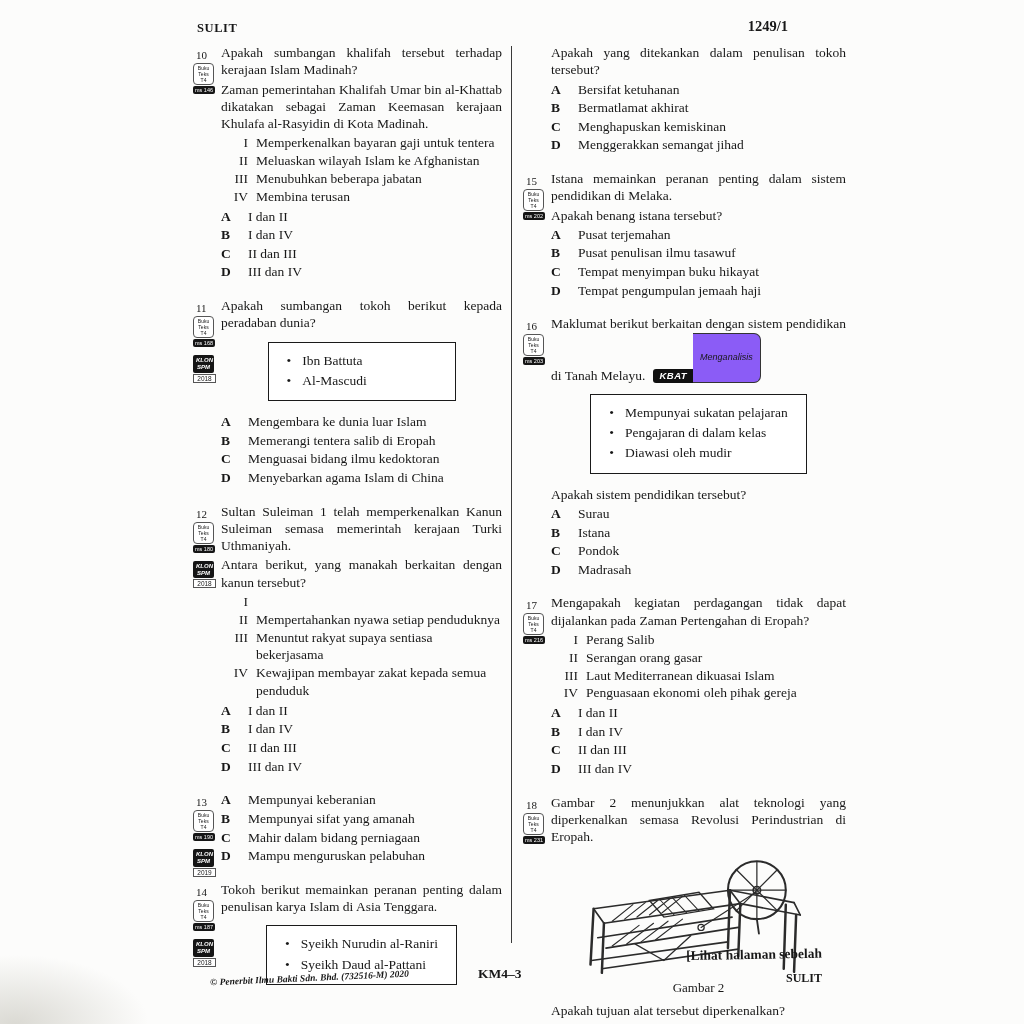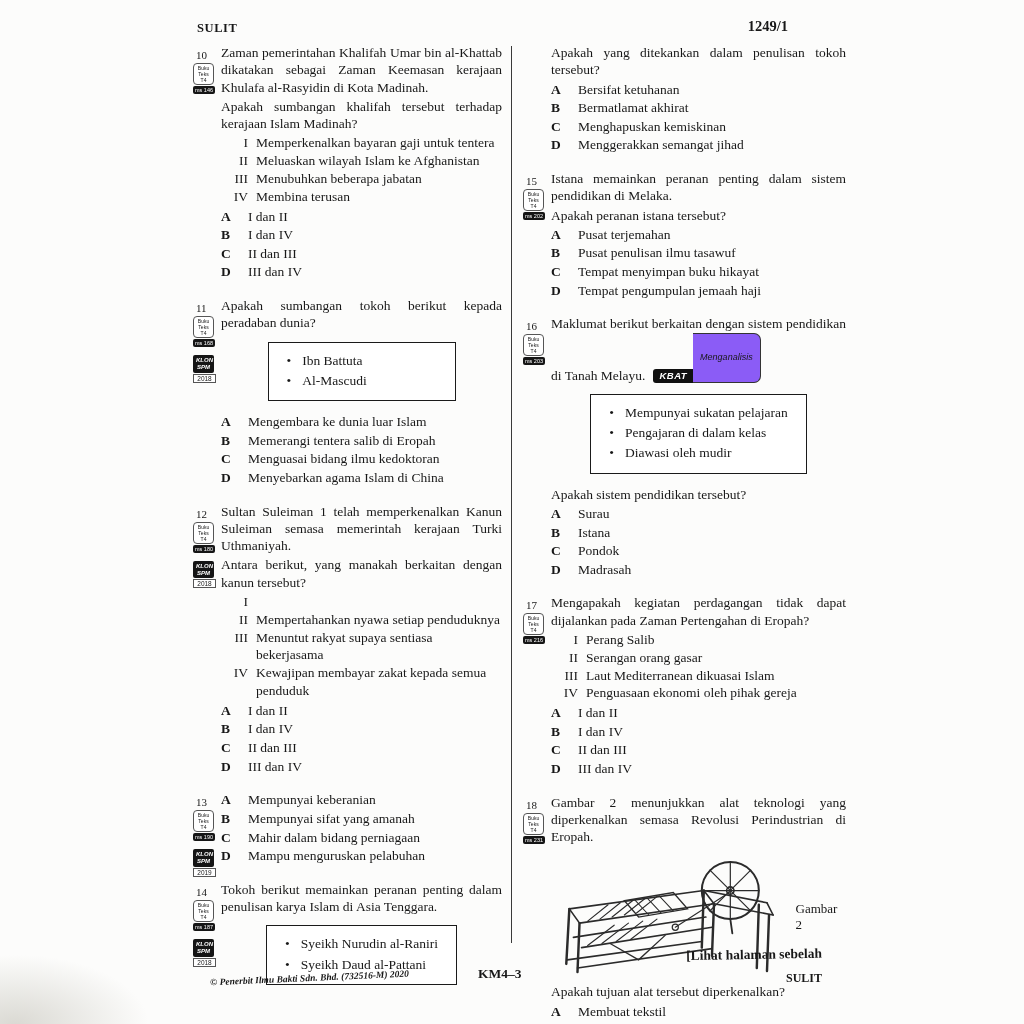--- a/index.html
+++ b/index.html
@@ -37,21 +37,21 @@
   .otext{flex:1;}
   .ibox-wrap{display:flex;justify-content:center;margin:10px 0 12px;}
   .ibox{border:1.5px solid #1a1a1a;padding:8px 18px 9px;min-width:150px;background:#fff;}
   .ibox-row{display:flex;gap:11px;font-size:13.5px;line-height:1.5;}
   .bullet{flex:none;}
   .kbat-wrap{display:inline-flex;align-items:stretch;margin-left:8px;vertical-align:1px;white-space:nowrap;}
   .kbat-black{background:#101010;color:#fff;font-style:italic;font-weight:bold;font-size:9.5px;
             padding:1px 6px;border-radius:3px 0 0 3px;font-family:"Liberation Sans",sans-serif;letter-spacing:.5px;margin-top:36px;}
   .kbat-skill{border:1px solid #333;border-left:none;font-style:italic;font-size:9px;padding:1px 7px;
             border-radius:0 7px 7px 0;background:#8b5cf6;font-family:"Liberation Sans",sans-serif;display:flex;align-items:center;}
-  .fig{display:flex;flex-direction:row;align-items:center;margin:8px 0 6px;}
+  .fig{display:flex;flex-direction:column;align-items:center;margin:8px 0 6px;}
   .fig svg{display:block;}
   .fig-cap{font-size:13px;margin-top:3px;}
   
   .foot-copy{position:absolute;left:210px;top:973px;font-size:9.5px;font-style:italic;font-weight:bold;transform:rotate(-2.5deg);}
   .foot-code{position:absolute;left:478px;top:966px;font-size:13.5px;font-weight:bold;}
   .foot-next{position:absolute;left:560px;top:948px;width:262px;text-align:right;font-weight:bold;font-size:13.5px;transform:rotate(-1deg);}
   .foot-sulit{position:absolute;left:560px;top:971px;width:262px;text-align:right;font-weight:bold;font-size:12px;}
 </style>
 </head>
 <body>
@@ -72,22 +72,22 @@
             <div class="buku">
               <div class="buku-box">
                 <div>Buku</div>
                 <div>Teks</div>
                 <div>T4</div>
               </div>
               <div class="ms-label">ms 146</div>
             </div>
           </div>
           <div class="qbody">
+            <p class="stem">Apakah sumbangan khalifah tersebut terhadap kerajaan Islam Madinah?</p>
             <p class="stem">Zaman pemerintahan Khalifah Umar bin al-Khattab dikatakan sebagai Zaman Keemasan kerajaan Khulafa al-Rasyidin di Kota Madinah.</p>
-            <p class="stem">Apakah sumbangan khalifah tersebut terhadap kerajaan Islam Madinah?</p>
             <div class="rlist">
               <div class="rrow">
                 <span class="rn">I</span>
                 <span class="otext">Memperkenalkan bayaran gaji untuk tentera</span>
               </div>
               <div class="rrow">
                 <span class="rn">II</span>
                 <span class="otext">Meluaskan wilayah Islam ke Afghanistan</span>
               </div>
               <div class="rrow">
@@ -338,21 +338,21 @@
               <div class="buku-box">
                 <div>Buku</div>
                 <div>Teks</div>
                 <div>T4</div>
               </div>
               <div class="ms-label">ms 202</div>
             </div>
           </div>
           <div class="qbody">
             <p class="stem">Istana memainkan peranan penting dalam sistem pendidikan di Melaka.</p>
-            <p class="stem">Apakah peranan istana tersebut?</p>
+            <p class="stem">Apakah benang istana tersebut?</p>
             <div class="olist">
               <div class="orow">
                 <span class="okey">A</span>
                 <span class="otext">Pusat terjemahan</span>
               </div>
               <div class="orow">
                 <span class="okey">B</span>
                 <span class="otext">Pusat penulisan ilmu tasawuf</span>
               </div>
               <div class="orow">

